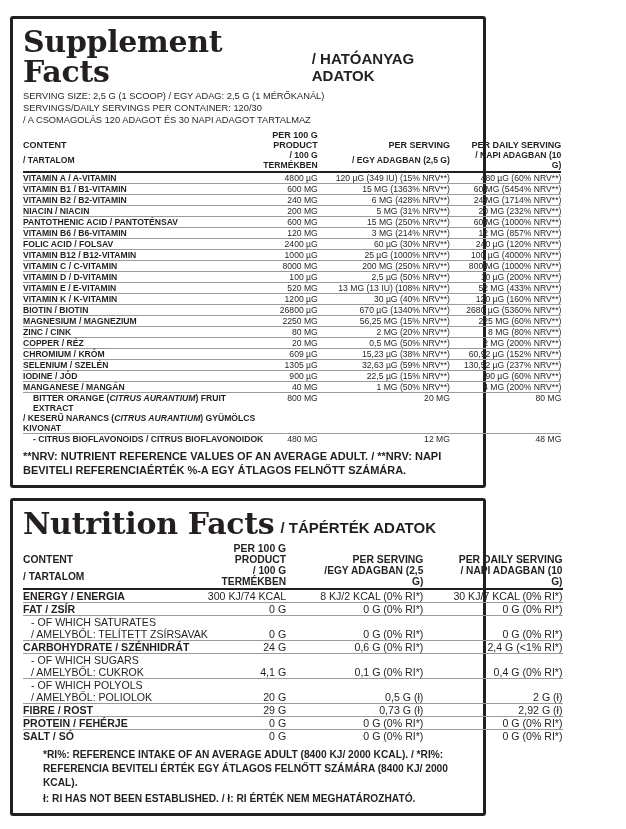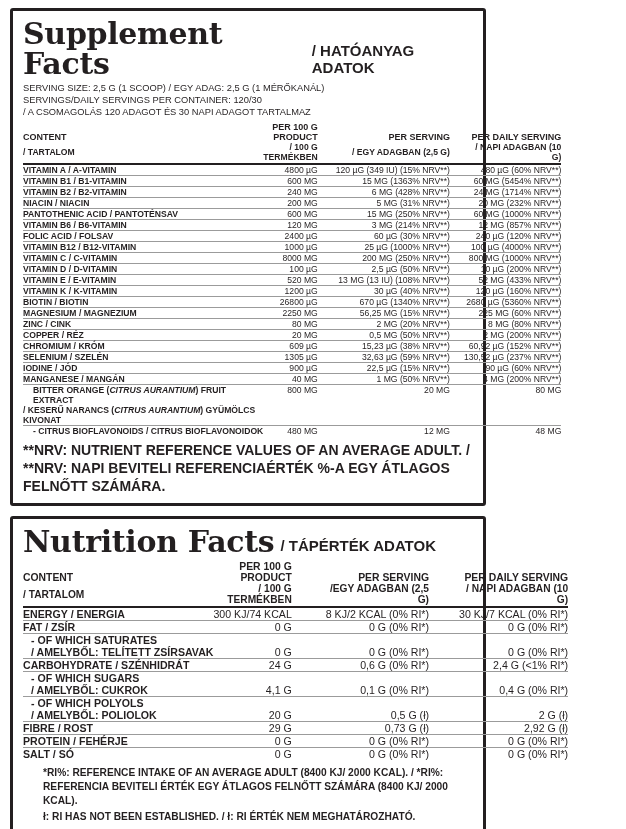--- a/index.html
+++ b/index.html
@@ -4,21 +4,21 @@
 <style>
   * { box-sizing: border-box; }
   html, body { margin:0; padding:0; }
   body {
     width: 626px;
     height: 829px;
     background: #ffffff;
     font-family: "Liberation Sans", sans-serif;
     color: #231f20;
   }
-  .page { width:496px; height:829px; padding: 8px 10px; }
+  .page { width:496px; height:829px; padding: 16px 10px; }
 
   .panel {
     border: 3px solid #231f20;
     border-radius: 3px;
     padding: 8px 10px 8px 10px;
     margin-bottom: 10px;
   }
   .panel.second { margin-bottom: 0; }
 
   .title-row {
@@ -74,21 +74,21 @@
   }
   .row.lastrow td { border-bottom: none; }
   .c-name { text-align: left; }
   .c-name .en { font-weight: bold; text-align: center; }
   .c-name .hu { font-weight: bold; }
   .col2 { text-align: right; padding-right: 18px !important; }
   .col3 { text-align: right; padding-right: 14px !important; }
   .col4 { text-align: right; }
 
   .nrvnote {
-    font-size: 14px;
+    font-size: 11px;
     font-weight: bold;
     line-height: 1.3;
     margin-top: 5px;
   }
 
   
   table.nut { width:100%; border-collapse: collapse; font-size: 10.6px; }
   table.nut td { padding: 0; }
   .nhdr td {
     font-weight: bold;
@@ -110,21 +110,21 @@
     border-bottom: 0.9px solid #9b9b9b;
     padding: 2.0px 0;
     vertical-align: middle;
     white-space: nowrap;
     text-align: right;
   }
   .nrow td.first { text-align: left; }
   .nrow.nosep td { border-bottom: none; }
   .nrow .lbl-en { font-weight: bold; }
   .nrow .lbl-hu { font-weight: bold; }
-  .nrow.sub td.first { font-weight: bold; padding-left: 8px; }
+  .nrow.sub td.first { font-weight: normal; padding-left: 8px; }
   .ncol2 { padding-right: 34px !important; }
   .ncol3 { padding-right: 30px !important; }
 
   .rinote {
     font-size: 10.2px;
     font-weight: bold;
     line-height: 1.35;
     margin-top: 6px;
     margin-left: 20px;
   }

